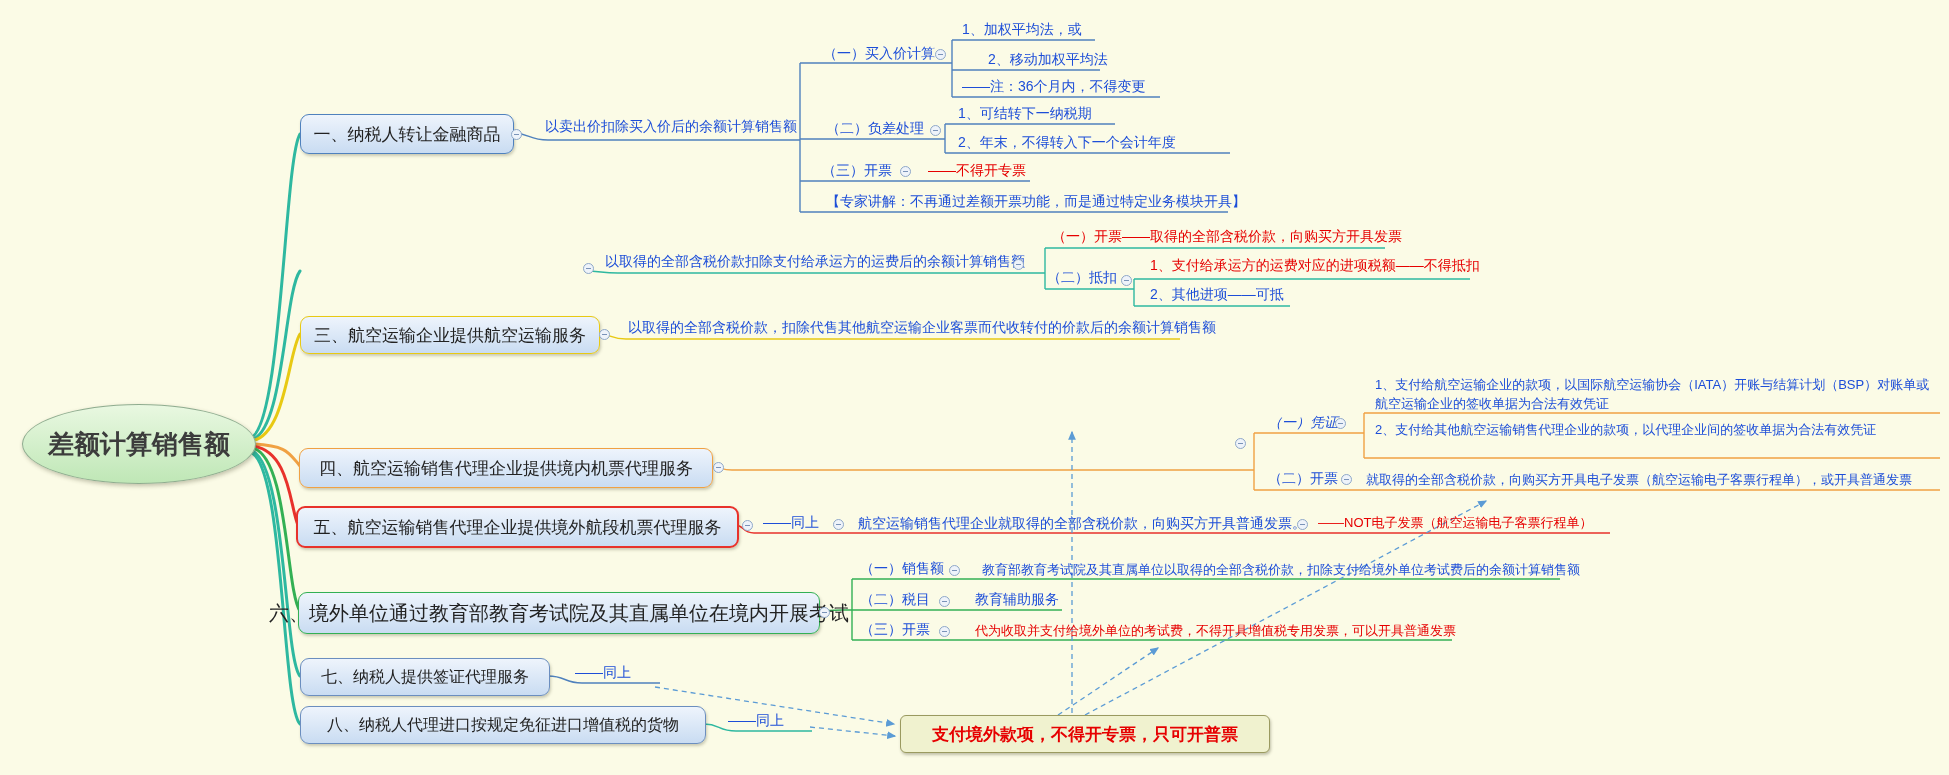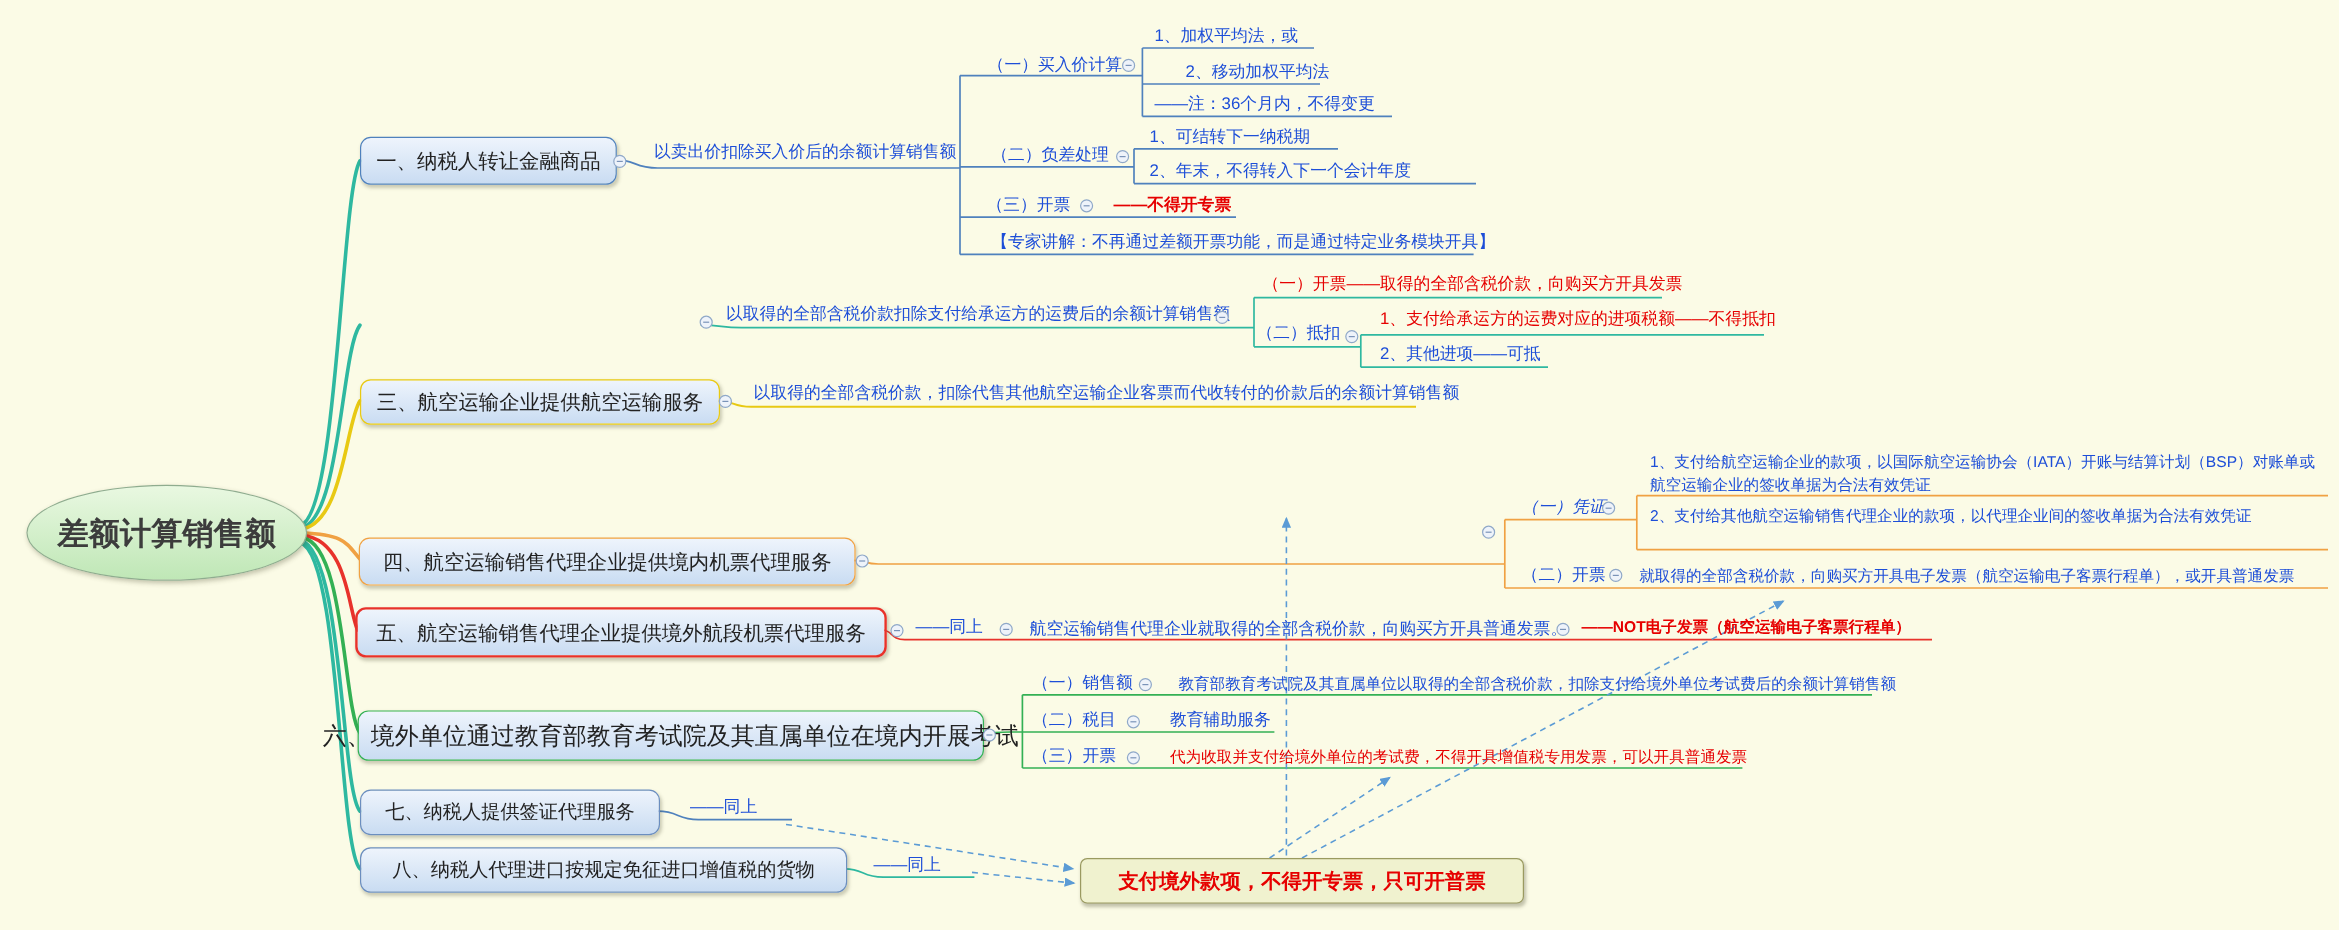--- a/index.html
+++ b/index.html
@@ -9,21 +9,21 @@
   .box{position:absolute;z-index:2;display:flex;align-items:center;justify-content:center;
        background:linear-gradient(#eef4fc,#c9dcf2);border-radius:9px;color:#222;
        box-shadow:1px 2px 3px rgba(60,60,30,.25);white-space:nowrap;font-size:17px;}
   .root{position:absolute;z-index:2;display:flex;align-items:center;justify-content:center;
         border-radius:50%;background:linear-gradient(#e9f8e1,#bfe7b6);border:1px solid #8fac8f;
         box-shadow:1px 2px 4px rgba(60,60,30,.3);font-size:26px;font-weight:bold;color:#3c3c3c;}
   .leaf{position:absolute;z-index:2;font-size:14px;white-space:nowrap;color:#1d4ed8;}
   .wrap{white-space:normal;line-height:19px;}
   .sm{font-size:13px;}
   .warn{color:#e60000;}
-  .b{font-weight:bold;}
+  .b{font-weight:normal;}
   .cl{position:absolute;width:11px;height:11px;border:1px solid #8fa8c8;border-radius:50%;
       background:#eef3fa;z-index:3;box-sizing:border-box;}
   .cl::after{content:"";position:absolute;left:2px;right:2px;top:4px;height:1px;background:#7a93b8;}
   .callout{position:absolute;z-index:2;display:flex;align-items:center;justify-content:center;
        background:#f0f2cf;border:1.5px solid #9a9a60;border-radius:6px;
        box-shadow:1px 2px 3px rgba(60,60,30,.3);font-size:17px;font-weight:bold;color:#e60000;white-space:nowrap;}
   .bd-blue{border:1.5px solid #4f81bd;} .bd-teal{border:1.5px solid #2eb8a0;}
   .bd-yellow{border:1.5px solid #e8c913;} .bd-orange{border:1.5px solid #f0a143;}
   .bd-red{border:2px solid #e8322b;} .bd-green{border:1.5px solid #33b054;}
   .bd-steel{border:1.5px solid #6b8ebf;}

